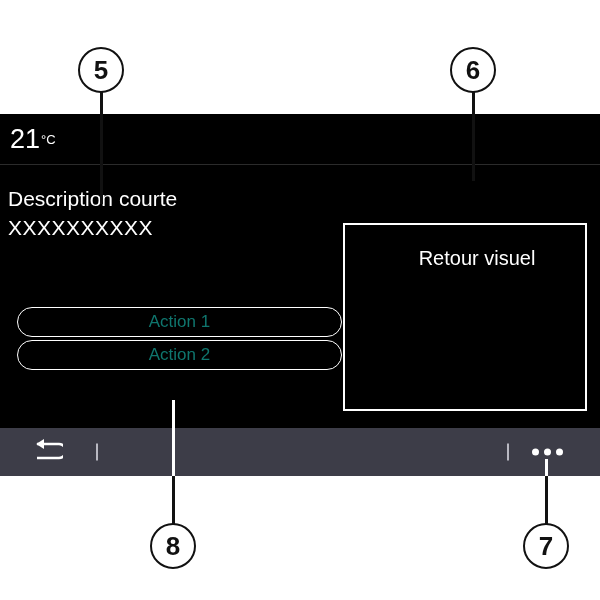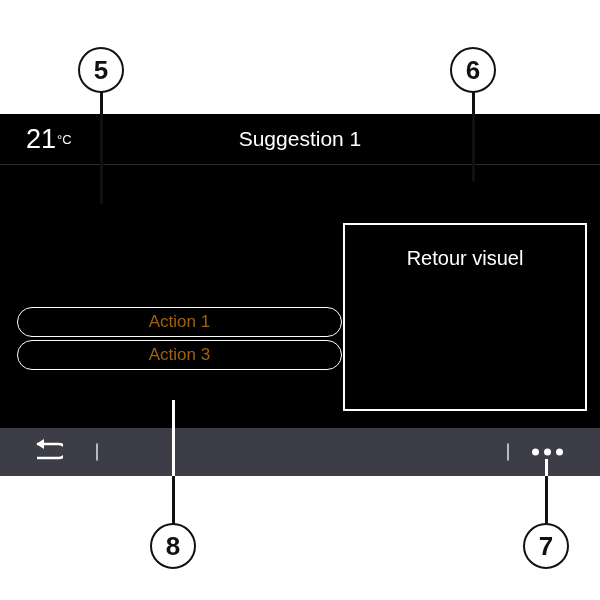--- a/index.html
+++ b/index.html
@@ -62,21 +62,21 @@
     position: relative;
     height: 50px;
     background: #000000;
     border-bottom: 1px solid #2b2b2b;
     display: flex;
     align-items: center;
     color: #ffffff;
   }
   .temp {
     position: absolute;
-    left: 26px;
+    left: 10px;
     top: 50%;
     transform: translateY(-50%);
     font-size: 27px;
     letter-spacing: 0px;
     white-space: nowrap;
   }
   .temp .unit {
     font-size: 13px;
     vertical-align: 4px;
     margin-left: 1px;
@@ -123,21 +123,21 @@
     position: absolute;
     left: 17px;
     top: 142px;
     width: 325px;
   }
   .action-btn {
     height: 30px;
     border: 1.6px solid #ffffff;
     border-radius: 16px;
     background: #000000;
-    color: #a16207;
+    color: #0f766e;
     font-size: 17px;
     display: flex;
     align-items: center;
     justify-content: center;
     box-sizing: border-box;
     margin-bottom: 3px;
   }
 
   .visual-panel {
     position: absolute;
@@ -149,20 +149,21 @@
     box-sizing: border-box;
     background: #000000;
     color: #ffffff;
   }
   .visual-panel-label {
     position: absolute;
     top: 22px;
     width: 100%;
     text-align: center;
     font-size: 20px;
+    margin-left: 12px;
   }
 
   
   .toolbar {
     position: absolute;
     left: 0;
     bottom: 0;
     width: 600px;
     height: 48px;
     background: #3d3d48;
@@ -219,32 +220,35 @@
 <div class="callout" style="left:450px; top:47px;">
   <span>6</span>
 </div>
 
 <div class="screen">
 
   <div class="status-bar">
     <div class="temp">
       <span>21</span><span class="unit">°C</span>
     </div>
-    <div class="screen-title">Suggestion 1</div>
   </div>
 
   <div class="screen-body">
 
+    <div class="desc">
+      <div class="desc-title">Description courte</div>
+      <div class="desc-sub">XXXXXXXXXX</div>
+    </div>
 
     <div class="actions">
       <div class="action-btn">
         <span>Action 1</span>
       </div>
       <div class="action-btn">
-        <span>Action 3</span>
+        <span>Action 2</span>
       </div>
     </div>
 
     <div class="visual-panel">
       <div class="visual-panel-label">Retour visuel</div>
     </div>
   </div>
 
   <div class="toolbar">
     <div class="tb-back">

